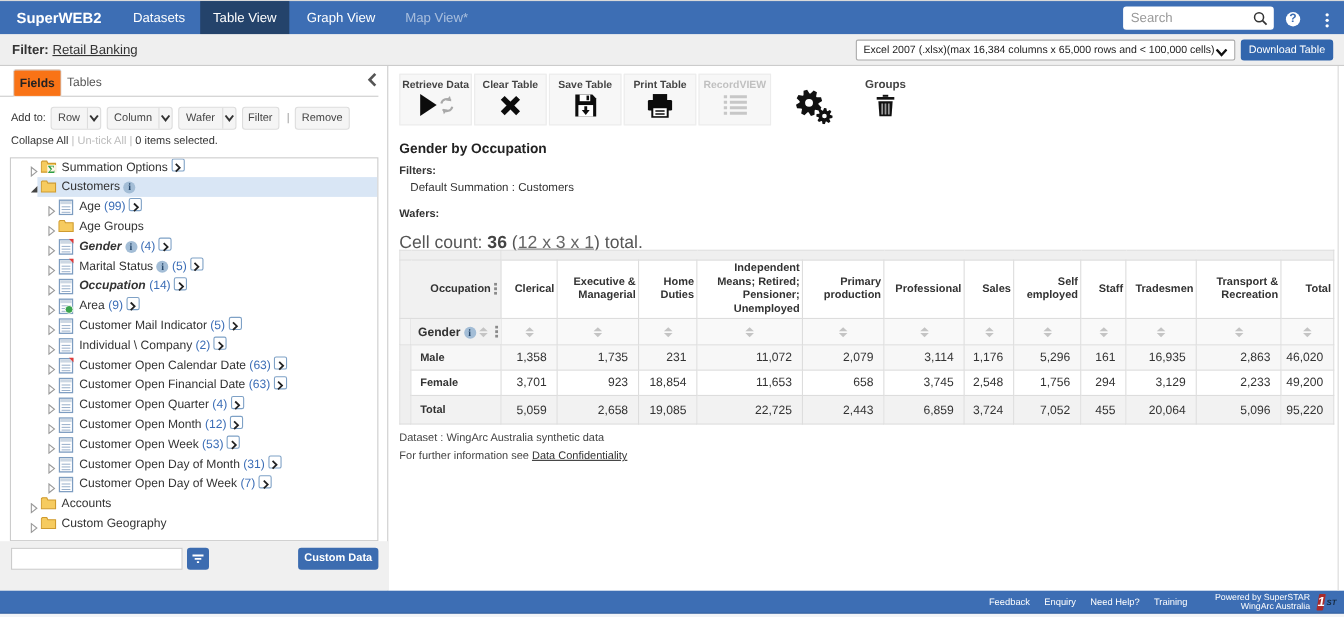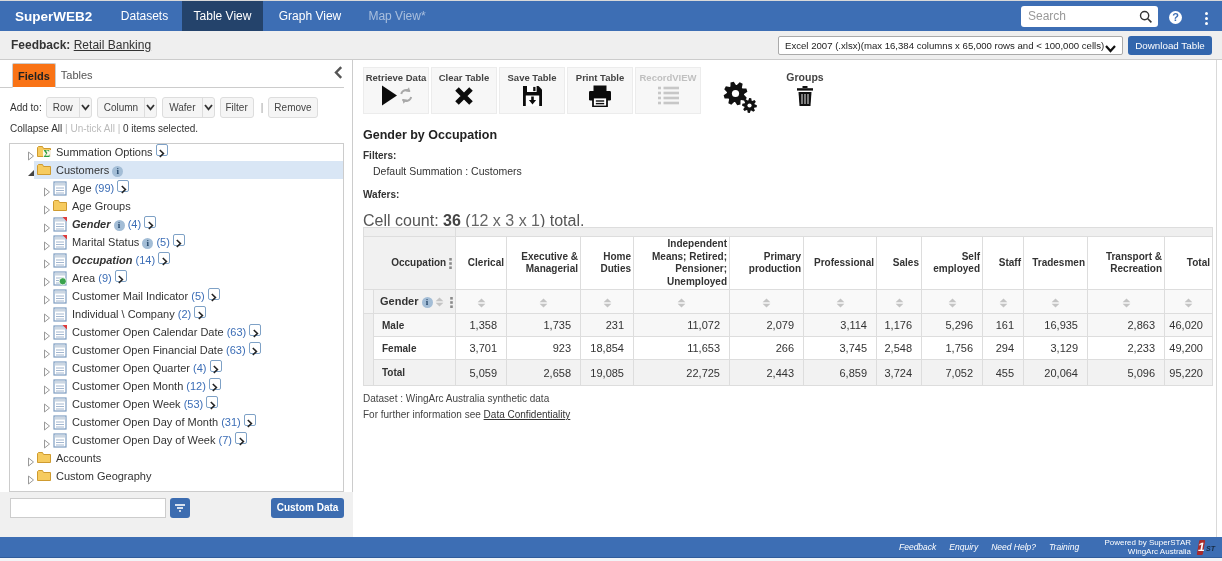--- a/index.html
+++ b/index.html
@@ -88,21 +88,21 @@
 tr.even td, tr.even th.rowlab { background:#fff; }
 tr.tot td, tr.tot th.rowlab { background:#f2f2f2; }
 
 .note1 { position:absolute; left:9px; top:333px; font-size:10px; color:#444; }
 .note2 { position:absolute; left:9px; top:349px; font-size:10px; color:#444; }
 .note2 a { color:#333; text-decoration:underline; }
 
 
 .footer { position:absolute; left:0; top:537px; width:1222px; height:21px; background:#3d6eb4; border-bottom:1px solid #305c9b; box-sizing:border-box; color:#fff; font-size:8.5px; }
 .footer .links { position:absolute; left:899px; top:0; line-height:21px; }
-.footer .links span { margin-right:13px;font-style:italic; }
+.footer .links span { margin-right:13px; }
 .powered { position:absolute; right:31px; top:2px; text-align:right; font-size:8px; line-height:8.8px; color:#fff; }
 .flogo { position:absolute; left:1198px; top:3px; width:20px; height:16px; }
 .flogo .one { position:absolute; left:0; top:0; width:6px; height:15px; background:#a92b2b; transform:skewX(-10deg); color:#fff; font-weight:bold; font-size:12px; line-height:15px; text-align:center; border-radius:1px; }
 .flogo .st { position:absolute; left:8px; top:5px; color:#16293f; font-style:italic; font-weight:bold; font-size:7px; }
 .bstrip { position:absolute; left:0; top:558px; width:1222px; height:3px; background:#f2f4f7; }
 
 .sortg { display:inline-block; vertical-align:middle; }
 </style>
 </head>
 <body>
@@ -122,21 +122,21 @@
   </div>
   <div class="helpcirc">?</div>
   <div class="menudots">
       <i></i>
       <i></i>
       <i></i>
     </div>
 </div>
 
 <div class="dsbar">
-  <span class="lbl"><b>Feedback:</b> <a>Retail Banking</a></span>
+  <span class="lbl"><b>Filter:</b> <a>Retail Banking</a></span>
   <div class="xlssel">Excel 2007 (.xlsx)(max 16,384 columns x 65,000 rows and &lt; 100,000 cells)
     <span class="chev"><svg width="11" height="8" viewBox="0 0 11 8">
           <path d="M1 1 L5.5 6 L10 1" fill="none" stroke="#111" stroke-width="2.2"></path>
         </svg></span>
   </div>
   <div class="dlbtn">Download Table</div>
 </div>
 
 <div class="leftpanel">
   <div class="ptabs">
@@ -630,21 +630,21 @@
           <td class="num">16,935</td>
           <td class="num">2,863</td>
           <td class="num">46,020</td>
         </tr>
         <tr class="even" style="height:23px">
           <th class="rowlab">Female</th>
           <td class="num">3,701</td>
           <td class="num">923</td>
           <td class="num">18,854</td>
           <td class="num">11,653</td>
-          <td class="num">266</td>
+          <td class="num">658</td>
           <td class="num">3,745</td>
           <td class="num">2,548</td>
           <td class="num">1,756</td>
           <td class="num">294</td>
           <td class="num">3,129</td>
           <td class="num">2,233</td>
           <td class="num">49,200</td>
         </tr>
         <tr class="tot" style="height:26px">
           <th class="rowlab">Total</th>

